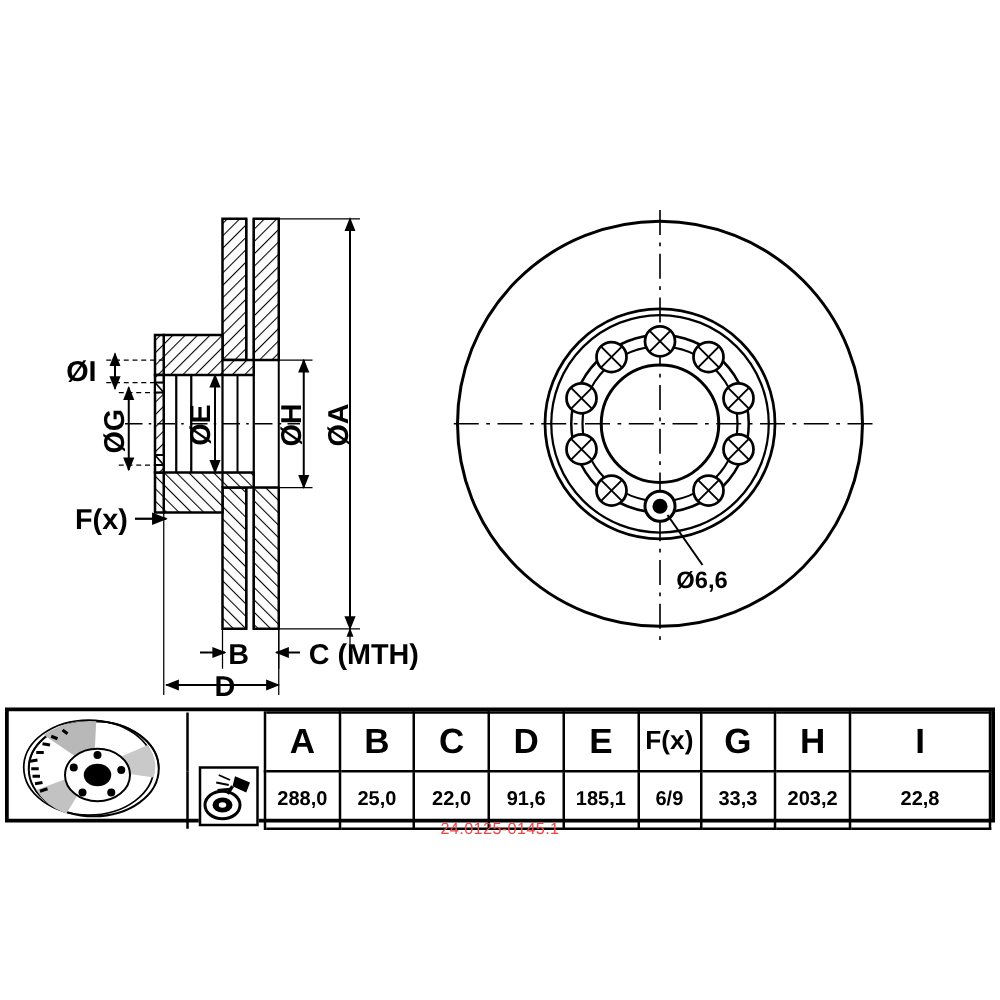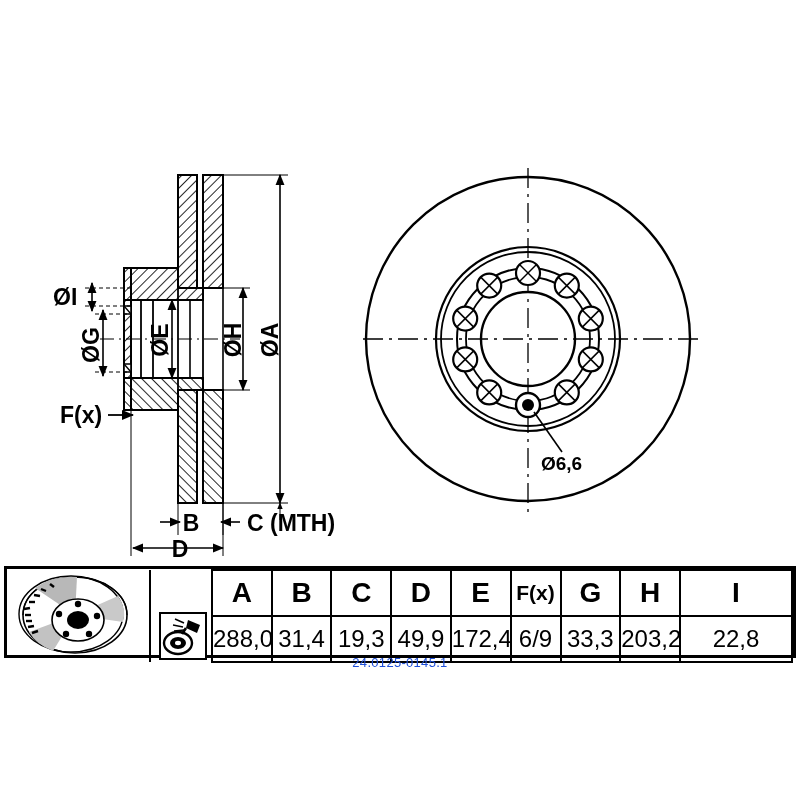--- a/index.html
+++ b/index.html
@@ -40,30 +40,30 @@
     vertical-align:middle;
     padding:0;
     font-family:"Liberation Sans", sans-serif;
   }
   .cell-icon{border-top:none !important;border-left:none !important;border-bottom:none !important;}
   .hdr{
     font-size:28px;font-weight:bold;height:44px;
   }
   .hdr-fx{font-size:21px;font-weight:bold;}
   .val{
-    font-size:24px;font-weight:normal;height:44px;
+    font-size:16px;font-weight:bold;height:44px;
   }
 
   #partnum{
     position:absolute;
     left:0; top:655px; width:800px;
     text-align:center;
     font-size:13px;
     font-family:"Liberation Sans", sans-serif;
-    color:#1d4ed8;
+    color:#ef4444;
     letter-spacing:0.3px;
   }
 
   
   .disc-photo-cell{position:relative;}
   .coat-icon-cell{position:relative;}
   .coat-box{
     position:absolute;
     right:4px;bottom:2px;
     width:48px;height:48px;
@@ -346,24 +346,24 @@
       <td class="hdr">C</td>
       <td class="hdr">D</td>
       <td class="hdr">E</td>
       <td class="hdr hdr-fx" style="width:48px;">F(x)</td>
       <td class="hdr">G</td>
       <td class="hdr">H</td>
       <td class="hdr" style="width:110px;">I</td>
     </tr>
     <tr>
       <td class="val">288,0</td>
-      <td class="val">31,4</td>
-      <td class="val">19,3</td>
-      <td class="val">49,9</td>
-      <td class="val">172,4</td>
+      <td class="val">25,0</td>
+      <td class="val">22,0</td>
+      <td class="val">91,6</td>
+      <td class="val">185,1</td>
       <td class="val">6/9</td>
       <td class="val">33,3</td>
       <td class="val">203,2</td>
       <td class="val">22,8</td>
     </tr>
   </tbody>
       </table>
 </div>
 
 <div id="partnum">24.0125-0145.1</div>

